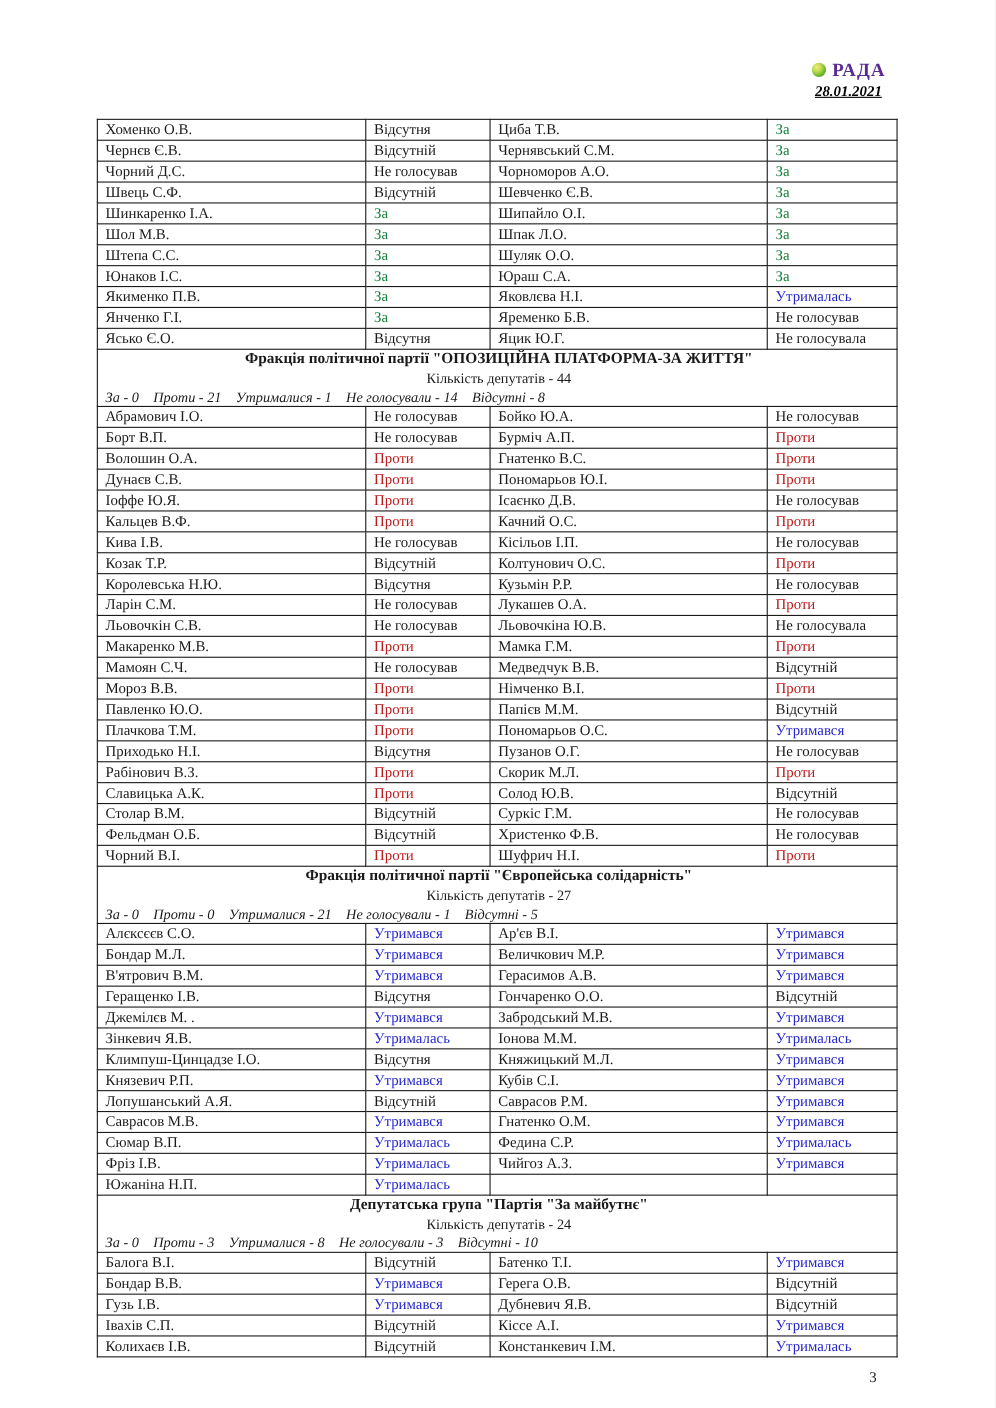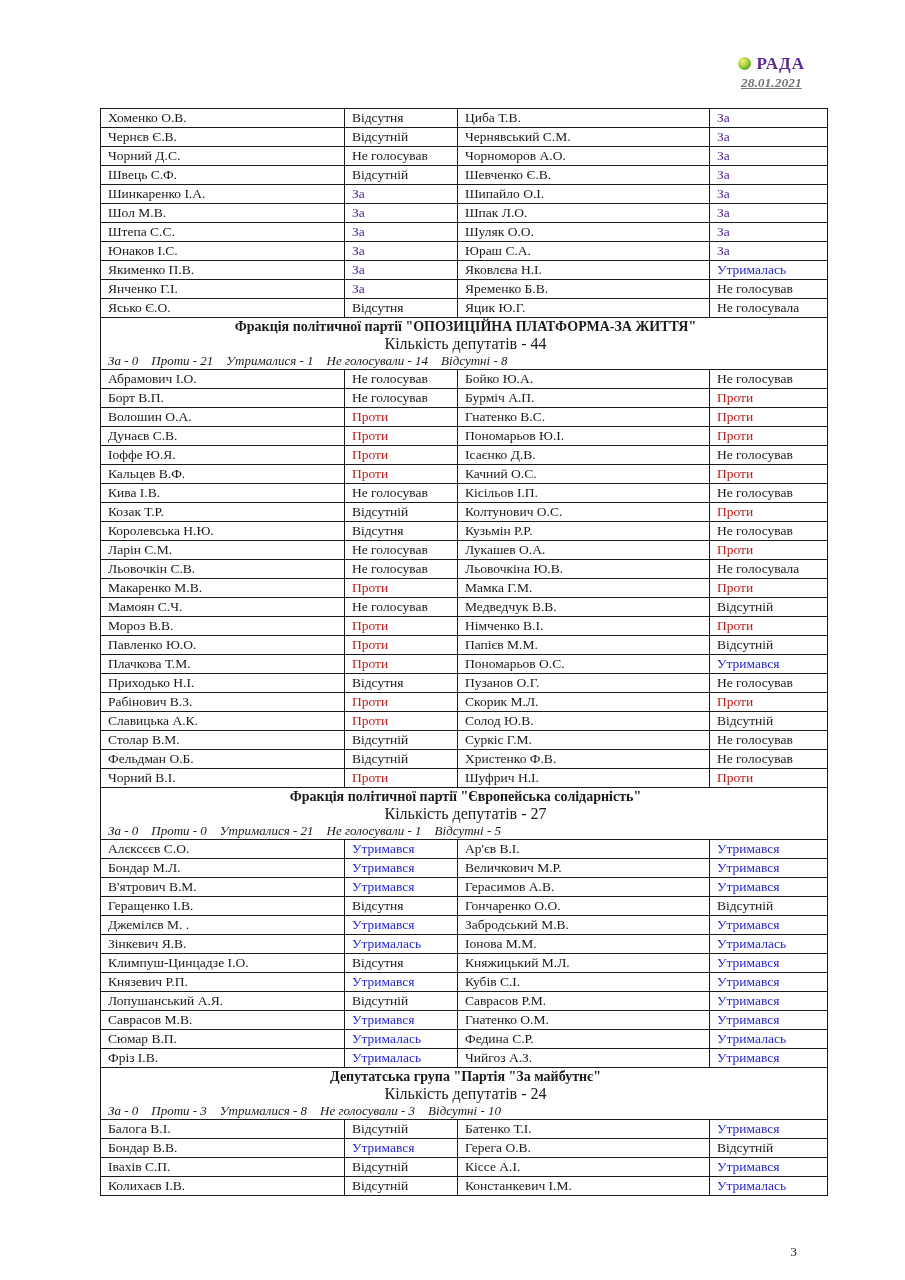--- a/index.html
+++ b/index.html
@@ -21,42 +21,42 @@
   .logo-ball{
     width:13px;height:13px;border-radius:50%;
     background:radial-gradient(circle at 35% 32%, #f0ee7a 0%, #b8d84e 35%, #6cb32f 65%, #3e8f1f 100%);
     display:inline-block;
   }
   .logo-text{
     font-weight:bold;color:#5b2b94;font-size:17px;letter-spacing:1px;
     font-family:"Liberation Serif",serif;
   }
   .logo-date{
-    font-style:italic;color:#737373;font-size:13.5px;
+    font-style:italic;color:#000000;font-size:13.5px;
     text-decoration:underline;margin-top:1px;font-weight:bold;
   }
   
   table.votes{
-    position:absolute;left:100px;top:108px;
+    position:absolute;left:88px;top:108px;
     width:727px;
     border-collapse:collapse;table-layout:fixed;
     font-size:13.5px;
   }
   table.votes td{
     border:1.4px solid #1a1a1a;
     height:18px;line-height:18px;
     padding:0 4px 0 7px;
     overflow:hidden;white-space:nowrap;
     vertical-align:middle;
   }
   td.section-cell{padding:2px 0 3px 0;line-height:normal;white-space:normal;height:auto;}
   .section-title{font-weight:bold;font-size:14px;text-align:center;line-height:18px;}
-  .section-count{font-size:16px;text-align:center;line-height:16px;}
+  .section-count{font-size:13px;text-align:center;line-height:16px;}
   .section-summary{font-size:13px;font-style:italic;text-align:left;line-height:17px;white-space:pre-wrap;}
-  .v-za{color:#4c1d95;}
+  .v-za{color:#15803d;}
   .v-proty{color:#b91c1c;}
   .v-utr{color:#2525ce;}
   .page-number{
     position:absolute;top:1244px;right:108px;
     font-size:13.5px;
   }
 </style>
 </head>
 <body>
 
@@ -356,39 +356,51 @@
           <td>Федина С.Р.</td>
           <td class="v-utr">Утрималась</td>
         </tr>
         <tr>
           <td>Фріз І.В.</td>
           <td class="v-utr">Утрималась</td>
           <td>Чийгоз А.З.</td>
           <td class="v-utr">Утримався</td>
         </tr>
         <tr>
+          <td>Южаніна Н.П.</td>
+          <td class="v-utr">Утрималась</td>
+          <td></td>
+          <td class=""></td>
+        </tr>
+        <tr>
           <td colspan="4" class="section-cell">
             <div class="section-title">Депутатська група "Партія "За майбутнє"</div>
             <div class="section-count">Кількість депутатів - 24</div>
             <div class="section-summary">За - 0    Проти - 3    Утрималися - 8    Не голосували - 3    Відсутні - 10</div>
           </td>
         </tr>
         <tr>
           <td>Балога В.І.</td>
           <td class="">Відсутній</td>
           <td>Батенко Т.І.</td>
           <td class="v-utr">Утримався</td>
         </tr>
         <tr>
           <td>Бондар В.В.</td>
           <td class="v-utr">Утримався</td>
           <td>Герега О.В.</td>
           <td class="">Відсутній</td>
         </tr>
         <tr>
+          <td>Гузь І.В.</td>
+          <td class="v-utr">Утримався</td>
+          <td>Дубневич Я.В.</td>
+          <td class="">Відсутній</td>
+        </tr>
+        <tr>
           <td>Івахів С.П.</td>
           <td class="">Відсутній</td>
           <td>Кіссе А.І.</td>
           <td class="v-utr">Утримався</td>
         </tr>
         <tr>
           <td>Колихаєв І.В.</td>
           <td class="">Відсутній</td>
           <td>Констанкевич І.М.</td>
           <td class="v-utr">Утрималась</td>

